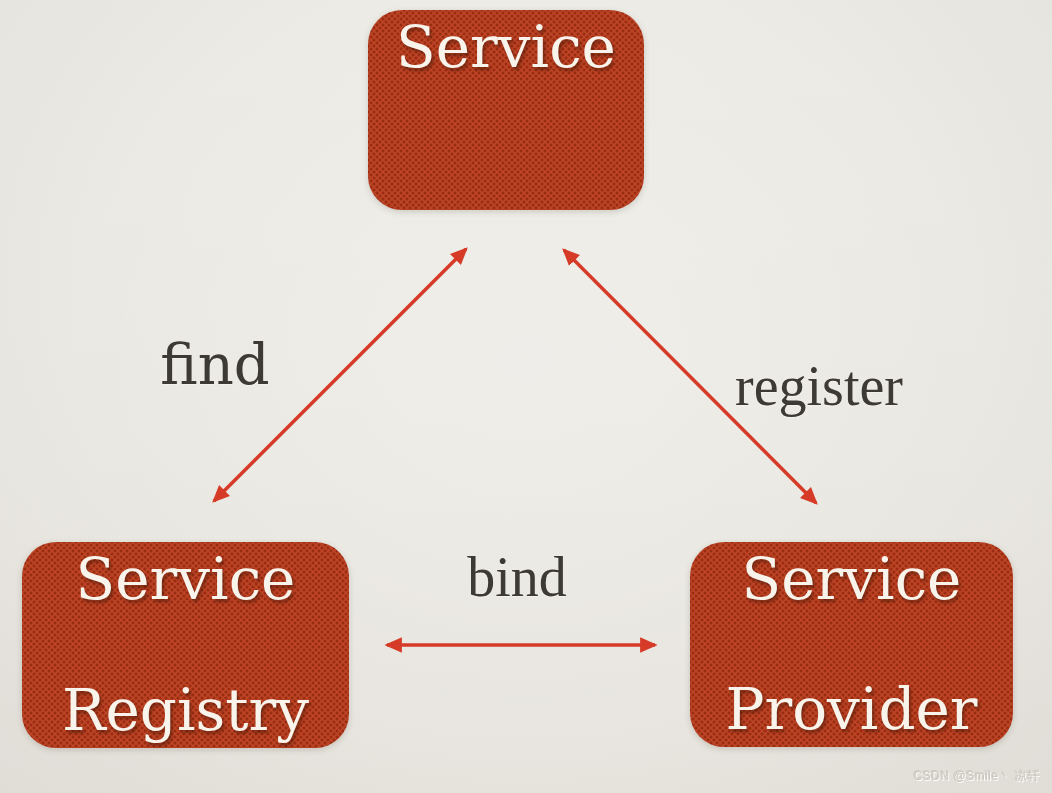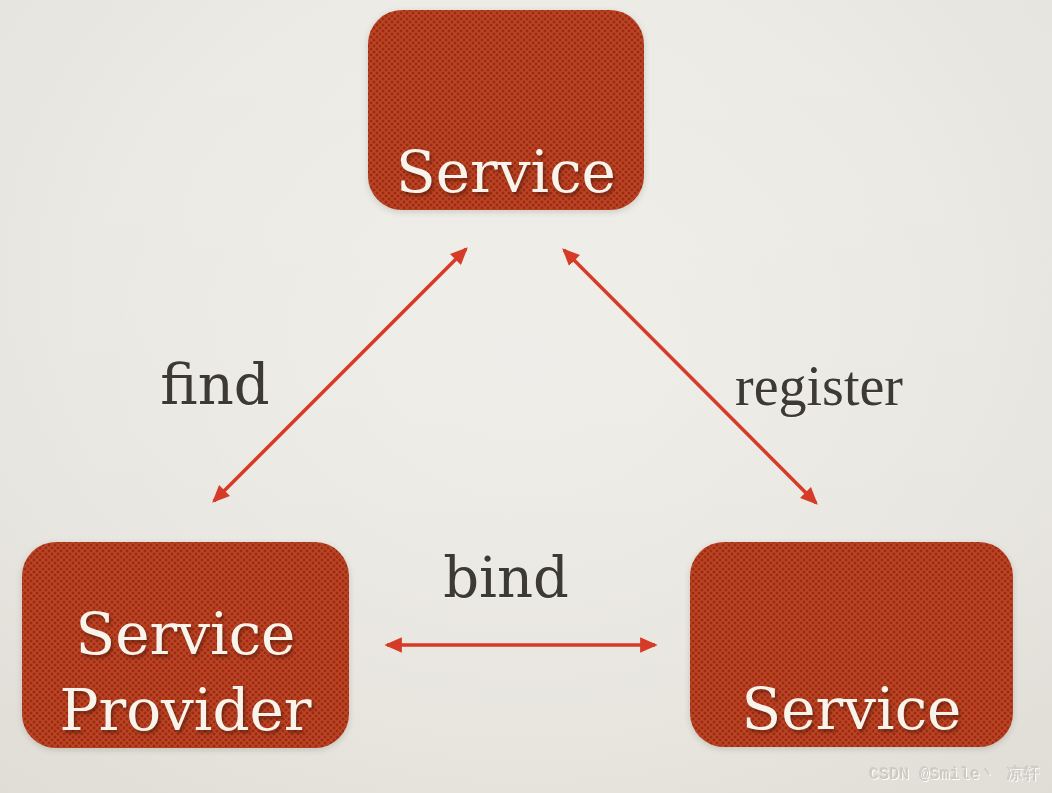--- a/index.html
+++ b/index.html
@@ -25,61 +25,61 @@
     background-color: #bf4527;
     background-image:
       radial-gradient(circle, #9a2c12 1.35px, rgba(154,44,18,0) 1.75px),
       radial-gradient(circle, #9a2c12 1.35px, rgba(154,44,18,0) 1.75px);
     background-size: 6px 6px;
     background-position: 0 0, 3px 3px;
     color: #f8f4ec;
     display: flex;
     flex-direction: column;
     align-items: center;
-    justify-content: flex-end;
+    justify-content: space-between;
     text-align: center;
     font-size: 58px;
     line-height: 1.3;
     text-shadow: 2px 3px 3px rgba(70, 25, 10, 0.55);
     box-shadow: 0 2px 6px rgba(60, 50, 40, 0.18);
     z-index: 2;
   }
   #node-registry  { left: 368px; top: 10px;  width: 276px; height: 200px; }
   #node-requestor { left: 22px;  top: 542px; width: 327px; height: 206px; }
   #node-provider  { left: 690px; top: 542px; width: 323px; height: 205px; }
 
   .edge-label {
     position: absolute;
     transform: translate(-50%, -50%);
     color: #3d3935;
     font-size: 56px;
     white-space: nowrap;
     text-shadow: 0 1px 1px rgba(255,255,255,0.4);
     z-index: 1;
   }
-  #label-find     { left: 215px; top: 384px; }
+  #label-find     { left: 215px; top: 364px; }
   #label-register { left: 819px; top: 386px; font-family: Liberation Serif, serif; }
-  #label-bind     { left: 506px; top: 577px; }
+  #label-bind     { left: 517px; top: 577px; font-family: Liberation Serif, serif; }
 
   .arrows {
     position: absolute;
     left: 0; top: 0;
     z-index: 1;
   }
   .arrows line {
     stroke: #d63b28;
     stroke-width: 3.5;
   }
 
   .watermark {
     position: absolute;
     right: 12px;
     bottom: 8px;
-    font-family: Liberation Mono, monospace;
-    font-size: 16px;
+    font-family: Liberation Sans, sans-serif;
+    font-size: 12px;
     letter-spacing: 0.5px;
     color: #cdc9bf;
     text-shadow: 1px 1px 0 rgba(255, 255, 255, 0.95), -1px -1px 0 rgba(170, 165, 155, 0.35);
     z-index: 3;
   }
 </style>
 </head>
 <body>
 
 <div class="canvas">
@@ -94,25 +94,26 @@
     <line x1="564" y1="250" x2="816" y2="503" marker-start="url(#ah)" marker-end="url(#ah)"></line>
     <line x1="387" y1="645" x2="655" y2="645" marker-start="url(#ah)" marker-end="url(#ah)"></line>
   </svg>
 
   <div class="node" id="node-registry">
     <span>Service</span>
   </div>
 
   <div class="node" id="node-requestor">
     <span>Service</span>
-    <span>Provider</span>
+    <span>Registry</span>
   </div>
 
   <div class="node" id="node-provider">
     <span>Service</span>
+    <span>Provider</span>
   </div>
 
   <div class="edge-label" id="label-find">find</div>
   <div class="edge-label" id="label-register">register</div>
   <div class="edge-label" id="label-bind">bind</div>
 
   <div class="watermark">CSDN @Smile丶 凉轩</div>
 
 </div>
 

